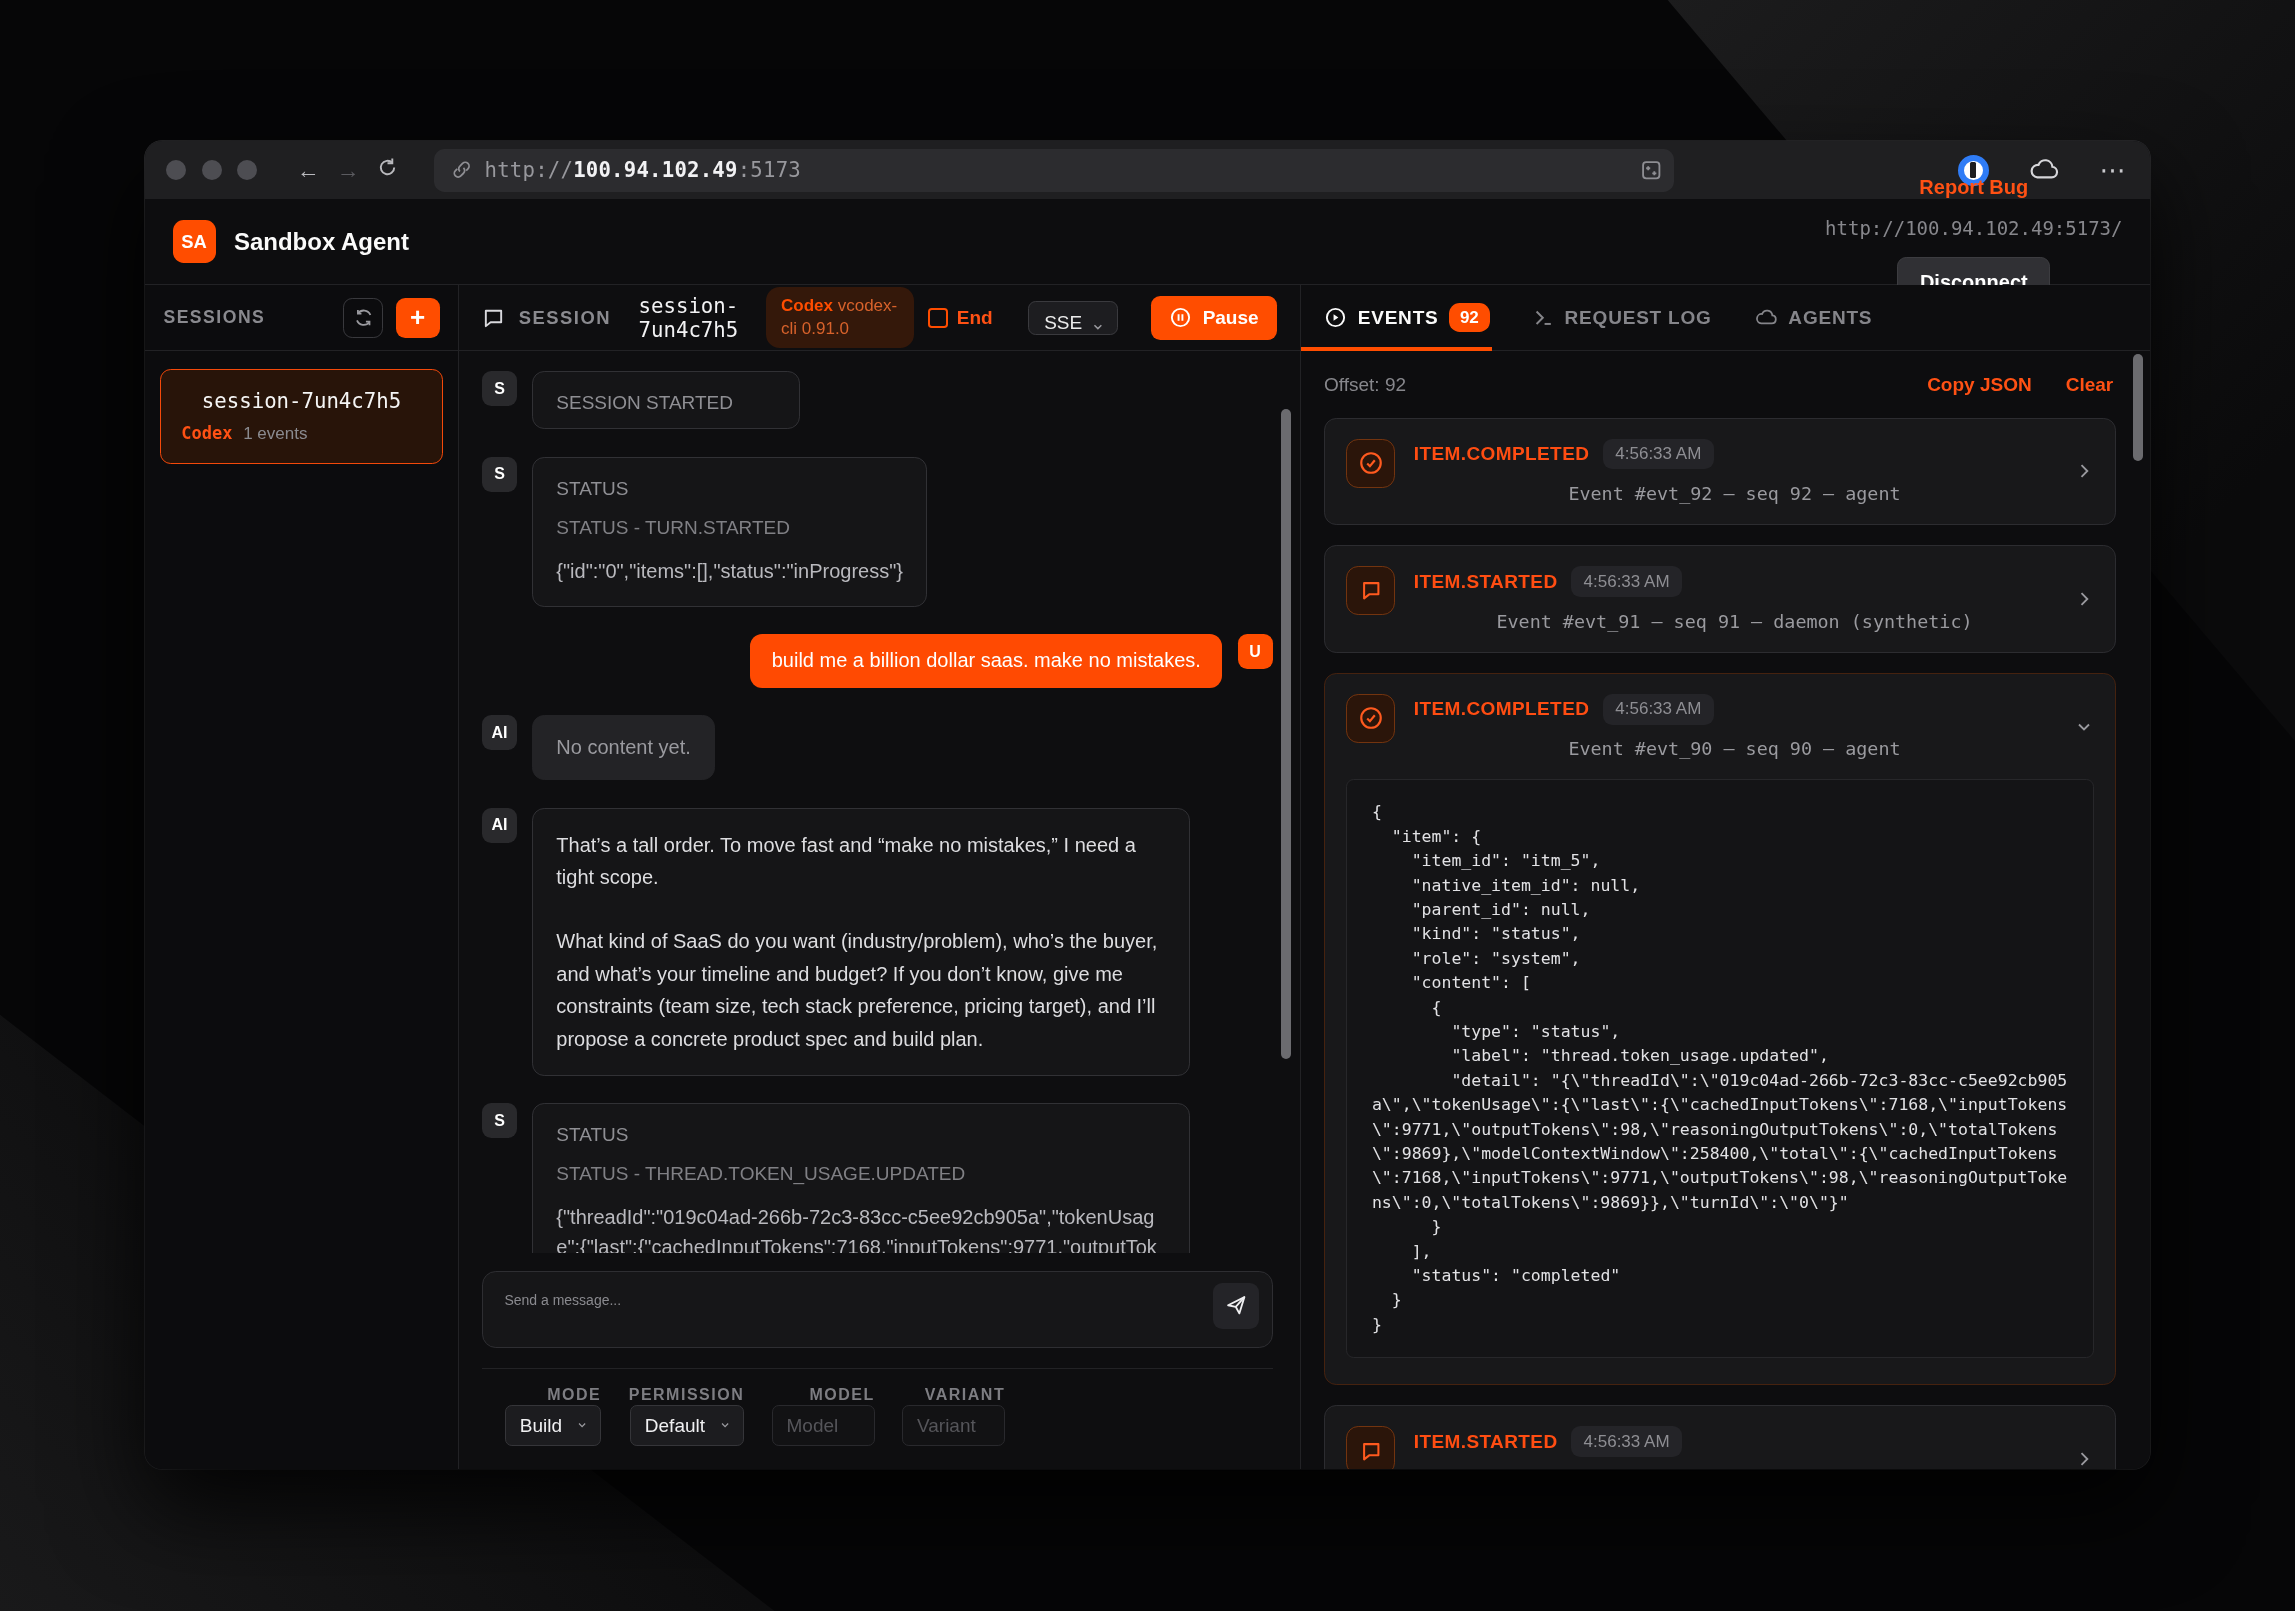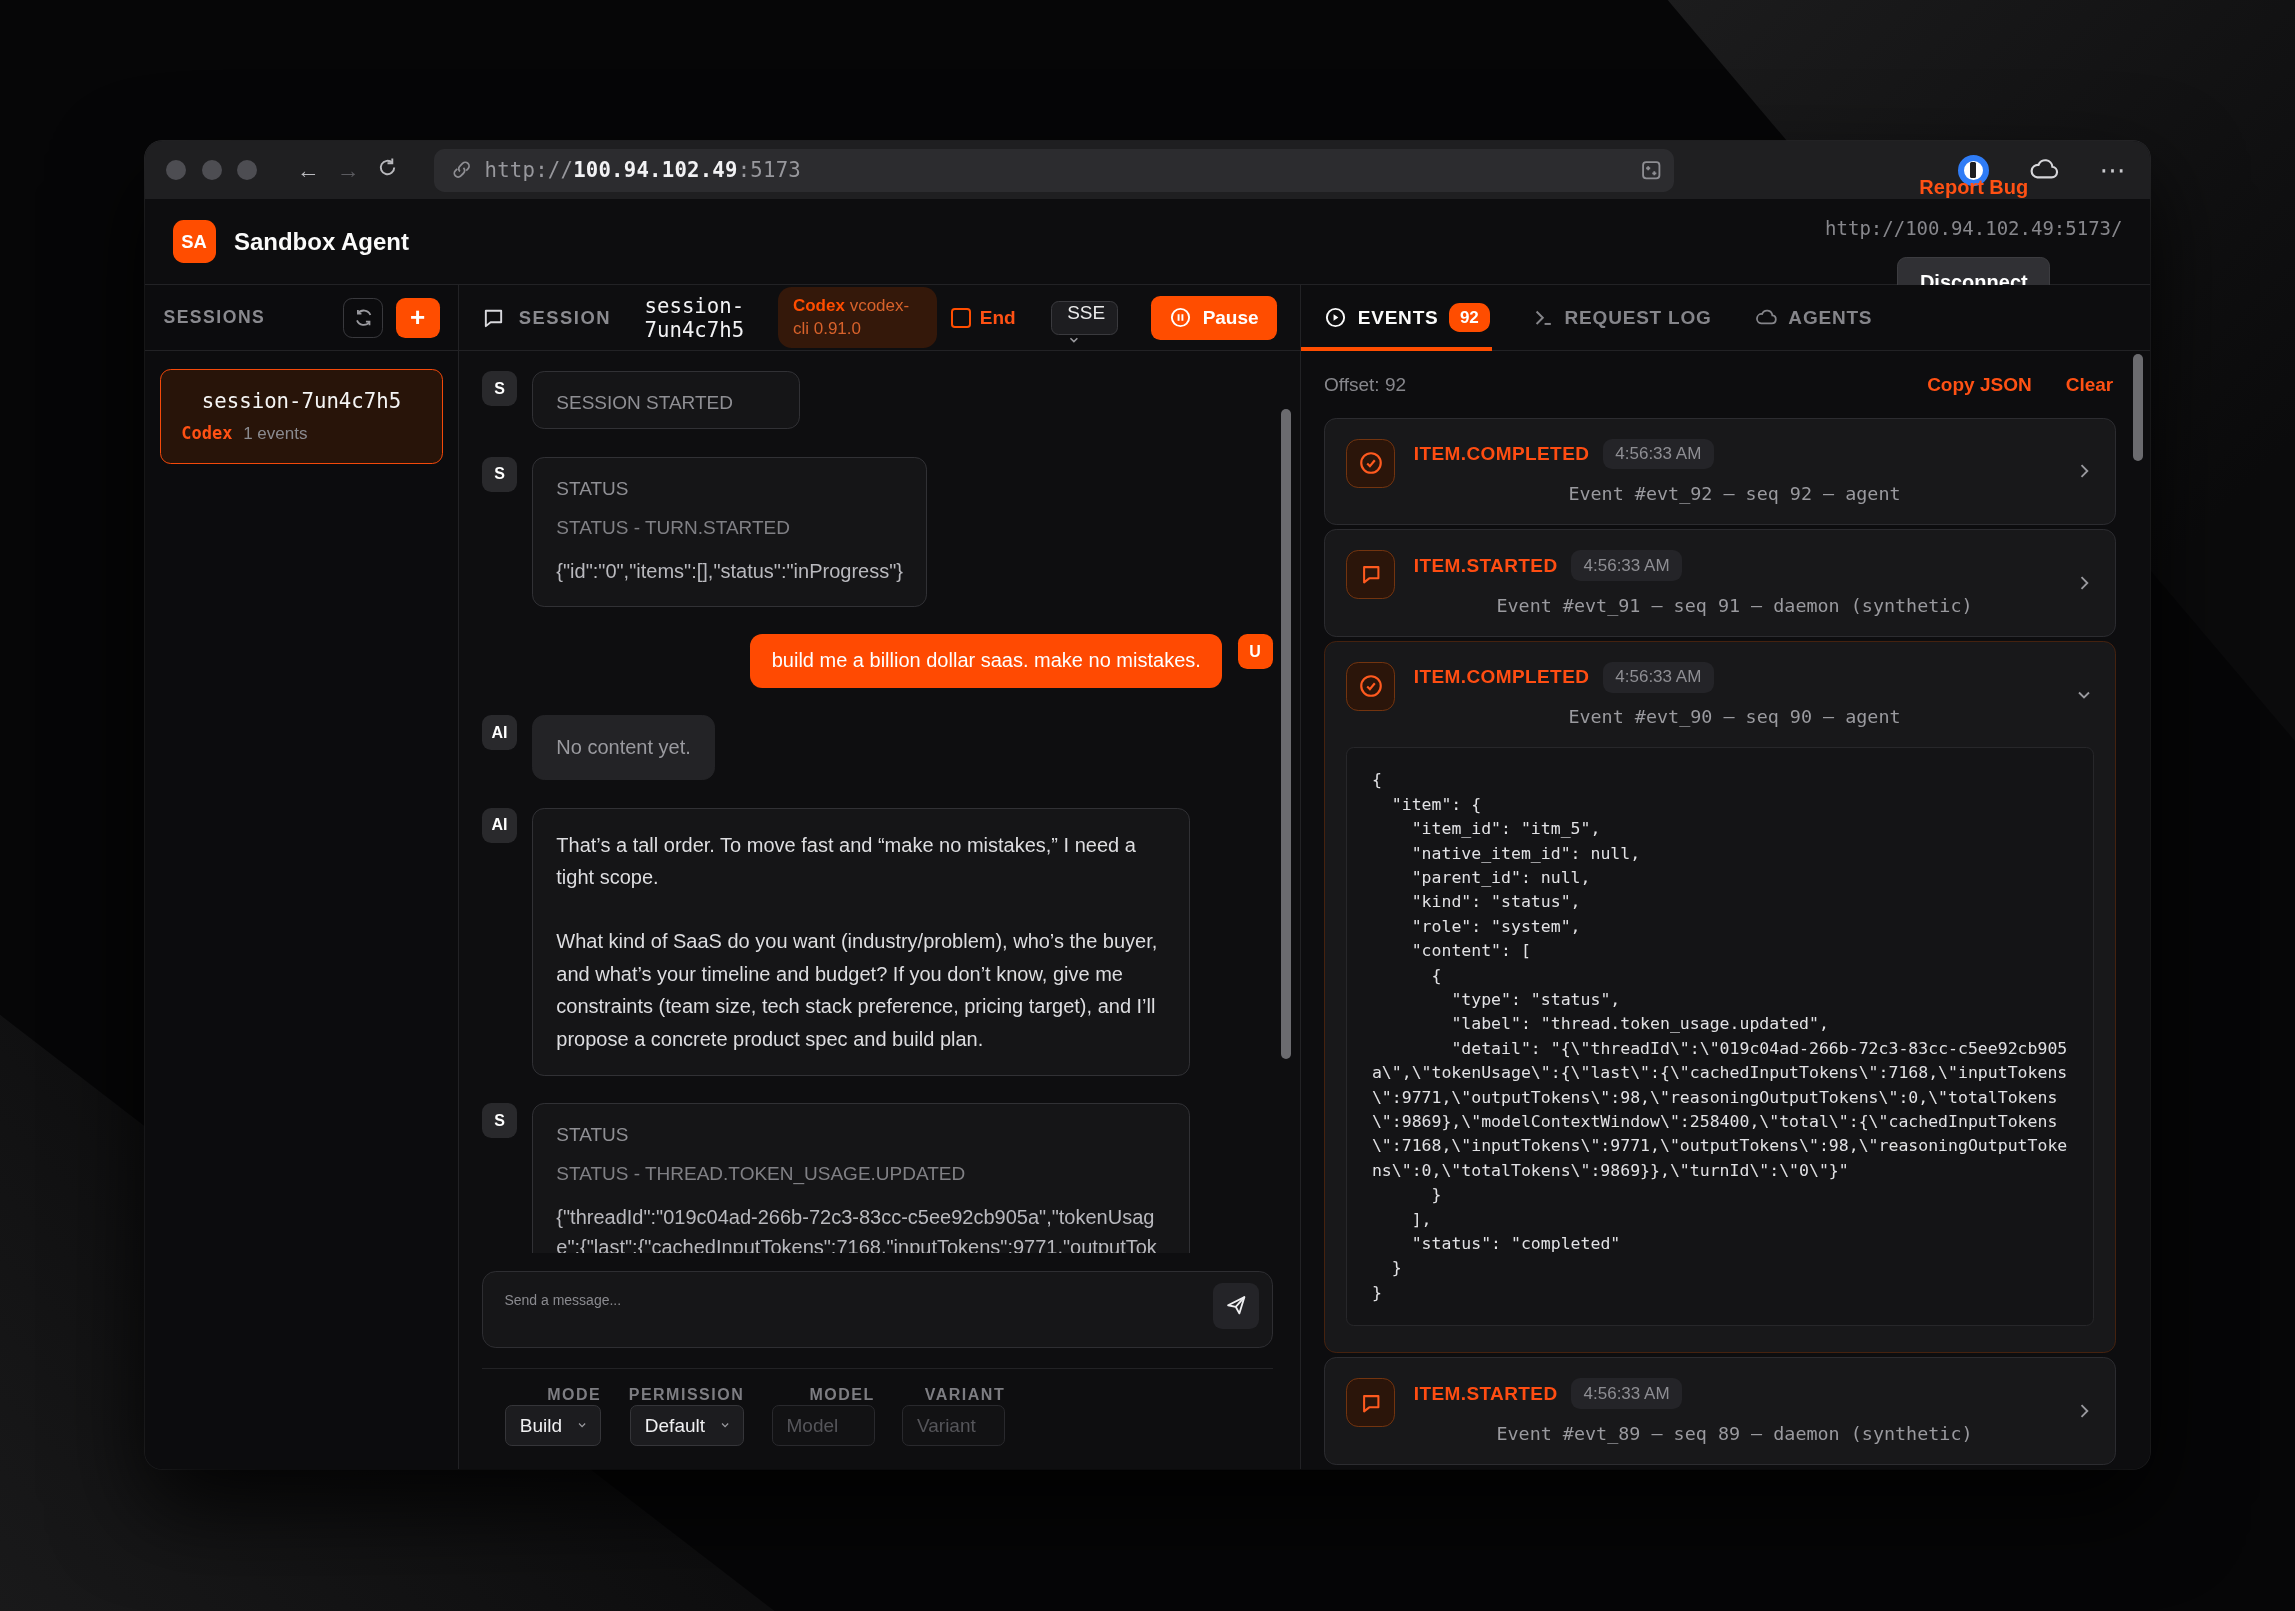--- a/index.html
+++ b/index.html
@@ -85,21 +85,21 @@
   .sess-hlabel { color:#8a8a8f; font-size:18.4px; font-weight:bold; letter-spacing:1.5px; }
   .sess-hname { color:#f2f2f4; font-size:20.7px; }
   .codex-badge { background:#34180a; border-radius:13.8px; padding:7.7px 15.3px; font-size:17px; line-height:1.35;
     max-width:191px; }
   .codex-badge b { color:#ff4d00; font-weight:bold; }
   .codex-badge span { color:#d8622b; }
   .end-wrap { margin-left:auto; display:flex; align-items:center; gap:9.2px; }
   .end-box { width:20px; height:20px; border:2.3px solid #ff4d00; border-radius:3.8px; }
   .end-lbl { color:#ff5114; font-size:19px; font-weight:bold; }
   .sse-select { margin-left:21.4px; background:#1d1d20; border:0.8px solid #3a3a3e; border-radius:7.7px;
-    height:34px; padding:0 12.2px 0 15.3px; display:flex; align-items:flex-start; gap:9.2px; color:#ececec; font-size:19px;flex-direction:column; }
+    height:34px; padding:0 12.2px 0 15.3px; display:flex; align-items:flex-end; gap:9.2px; color:#ececec; font-size:19px; }
   .sse-select .chev { color:#9a9a9f; display:flex; }
   .pause-btn { margin-left:18.4px; background:#ff4d00; border-radius:9.2px; height:44px; padding:0 18.4px;
     display:flex; align-items:center; gap:10.7px; color:#fff; font-size:19px; font-weight:bold; }
   .pause-btn .pic { display:flex; }
 
   .messages { flex:1; min-height:0; overflow:hidden; padding:20px 27.5px 0 23px; }
   .mrow { display:flex; align-items:flex-start; gap:15.3px; margin-bottom:27.5px; }
   .avatar { width:35px; height:35px; border-radius:9.2px; background:#29292c; color:#fff; flex:none;
     font-size:16px; font-weight:bold; display:flex; align-items:center; justify-content:center; }
   .avatar.user { background:#ff4d00; }
@@ -137,21 +137,21 @@
   .events { flex:1; background:#0d0d0f; display:flex; flex-direction:column; position:relative; min-width:0; }
   .events .col-head { padding:0 23px; gap:43px; position:relative; }
   .tab { display:flex; align-items:center; gap:10.7px; font-size:19px; font-weight:bold; letter-spacing:0.8px; color:#85858a; }
   .tab.active { color:#fafafa; }
   .tab .count { background:#ff4d00; color:#fff; font-size:17px; border-radius:10.7px; padding:4.6px 10.7px; letter-spacing:0; }
   .tab-underline { position:absolute; left:0; bottom:-0.8px; width:191px; height:3.8px; background:#ff4d00; }
   .offset-row { flex:none; display:flex; align-items:center; padding:23px 23px 4.6px; }
   .offset { color:#87878c; font-size:19px; }
   .copyjson { margin-left:auto; color:#ff5114; font-size:19px; font-weight:bold; }
   .clearbtn { margin-left:34px; margin-right:13.8px; color:#ff5114; font-size:19px; font-weight:bold; }
-  .evlist { flex:1; min-height:0; overflow:hidden; padding:17px 34px 0 23px; display:flex; flex-direction:column; gap:4px; }
+  .evlist { flex:1; min-height:0; overflow:hidden; padding:17px 34px 0 23px; display:flex; flex-direction:column; gap:20px; }
   .evcard { border:0.8px solid #2c2c30; background:#18181a; border-radius:12.2px; padding:20px 21.4px; flex:none;
     display:flex; align-items:flex-start; gap:18.4px; }
   .evcard.expanded { border-color:#45220f; flex-direction:column; gap:0; }
   .ev-main { display:flex; align-items:flex-start; gap:18.4px; width:100%; }
   .ev-ic { width:49px; height:49px; border-radius:12.2px; background:#2b150a; border:1.5px solid #73340f;
     color:#ff5a1f; flex:none; display:flex; align-items:center; justify-content:center; }
   .ev-body { flex:1; min-width:0; }
   .ev-toprow { display:flex; align-items:center; gap:13.8px; }
   .ev-title { color:#ff4d12; font-size:19px; font-weight:bold; letter-spacing:0.4px; }
   .ev-time { background:#242428; border-radius:9.2px; padding:5.4px 12.2px; color:#8e8e93; font-size:17px; }

